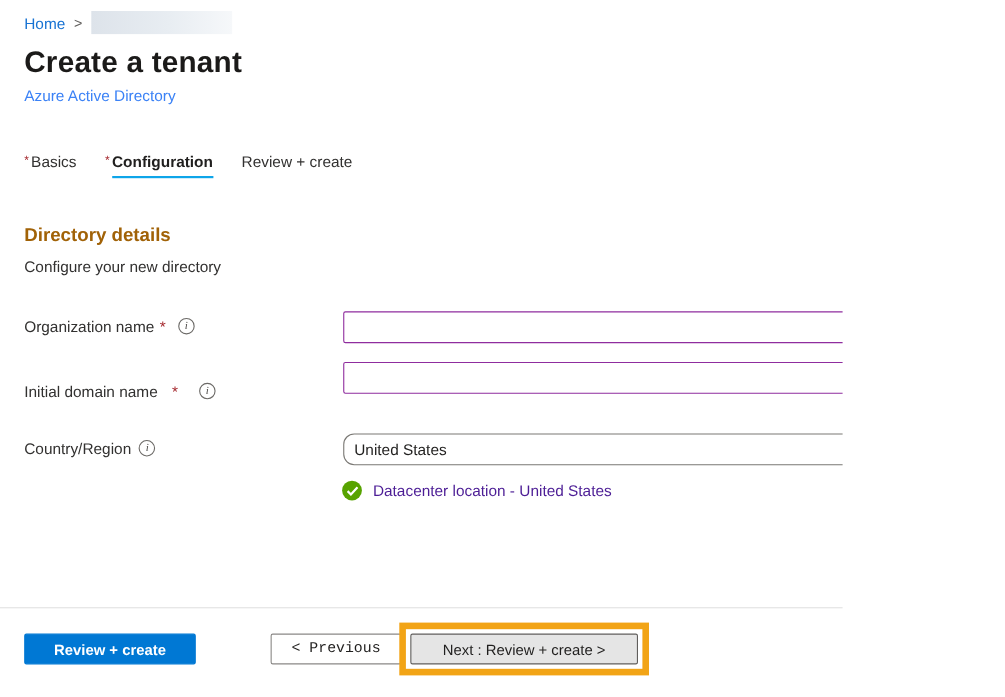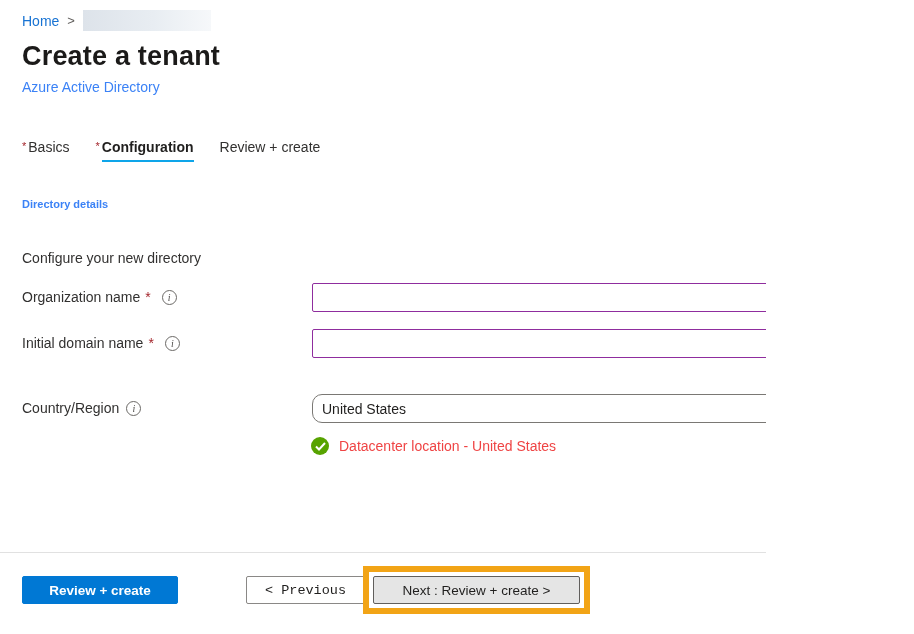--- a/index.html
+++ b/index.html
@@ -34,25 +34,25 @@
   }
 
   
   .tabs { position: absolute; left: 22px; top: 139px; display: flex; }
   .tab { display: inline-flex; align-items: flex-start; cursor: pointer; font-size: 14px; margin-right: 26px; }
   .tab .req { color: #a4262c; font-size: 11px; margin-right: 2px; margin-top: 1px; }
   .tab .tab-label { color: #323130; padding-bottom: 7px; }
   .tab.active .tab-label { font-weight: 700; color: #201f1e; border-bottom: 2px solid #0ea5e9; padding-bottom: 5px; }
 
   
-  .section-heading { position: absolute; left: 22px; top: 198px; font-size: 11px; font-weight: 700; color: #3b82f6; }
-  .section-desc { position: absolute; left: 22px; top: 234px; font-size: 14px; color: #323130; margin-top: 16px; }
+  .section-heading { position: absolute; left: 22px; top: 204px; font-size: 17px; font-weight: 700; color: #a16207; }
+  .section-desc { position: absolute; left: 22px; top: 234px; font-size: 14px; color: #323130; }
 
   
-  .field-label { position: absolute; left: 22px; display: flex; align-items: center; font-size: 14px; color: #323130; }
+  .field-label { position: absolute; left: 22px; display: flex; align-items: flex-start; font-size: 14px; color: #323130; }
   .field-label .req { color: #a4262c; margin-left: 5px; margin-right: 4px; }
   .info-icon {
     width: 15px; height: 15px; margin-left: 7px; border: 1px solid #6b6966; border-radius: 50%;
     display: inline-flex; align-items: center; justify-content: center;
     font-size: 10px; font-style: italic; font-family: "Liberation Serif", serif;
     color: #4f4d4b; cursor: default; flex: 0 0 auto;
   }
   .input-wrap { position: absolute; left: 312px; width: 585px; height: 29px; }
   .input-wrap input {
     width: 100%; height: 100%;
@@ -69,21 +69,21 @@
     padding: 0 11px 0 9px; cursor: pointer;
   }
   .select-box .select-value { font-size: 14px; color: #201f1e; }
 
   
   .status-row { position: absolute; left: 311px; top: 437px; display: flex; align-items: center; }
   .status-badge {
     width: 18px; height: 18px; border-radius: 50%; background: #57a300;
     display: flex; align-items: center; justify-content: center; margin-right: 10px; flex: 0 0 auto;
   }
-  .status-text { font-size: 14px; color: #ef4444; }
+  .status-text { font-size: 14px; color: #4c1d95; }
   .status-note { position: absolute; left: 312px; top: 478px; font-size: 13.5px; color: #323130; }
 
   
   .footer-divider { position: absolute; left: 0; top: 552px; width: 914px; height: 1px; background: #e1e1e1; }
   .btn { font-family: "Liberation Sans", sans-serif; font-size: 13.5px; cursor: pointer; border-radius: 2px; }
   .btn-primary {
     position: absolute; left: 22px; top: 576px; width: 156px; height: 28px;
     background: #0078d4; color: #ffffff; border: 1px solid #0078d4; font-weight: 700;
   }
   .btn-secondary {
@@ -143,21 +143,21 @@
   </div>
   <div class="input-wrap" style="top: 283px;">
     <input type="text" value="" style="">
     <span class="input-check">
       <svg width="16" height="14" viewBox="0 0 16 14">
         <polyline points="1.5,8 5.5,12 14,1.5" fill="none" stroke="#6bb700" stroke-width="1.6"></polyline>
       </svg>
     </span>
   </div>
 
-  <div class="field-label" style="top: 335px;">
+  <div class="field-label" style="top: 348px; gap: 8px;">
     <span>Initial domain name</span>
     <span class="req">*</span>
     <span class="info-icon">i</span>
   </div>
   <div class="input-wrap" style="top: 329px;">
     <input type="text" value="" style="">
     <span class="input-check">
       <svg width="16" height="14" viewBox="0 0 16 14">
         <polyline points="1.5,8 5.5,12 14,1.5" fill="none" stroke="#6bb700" stroke-width="1.6"></polyline>
       </svg>

